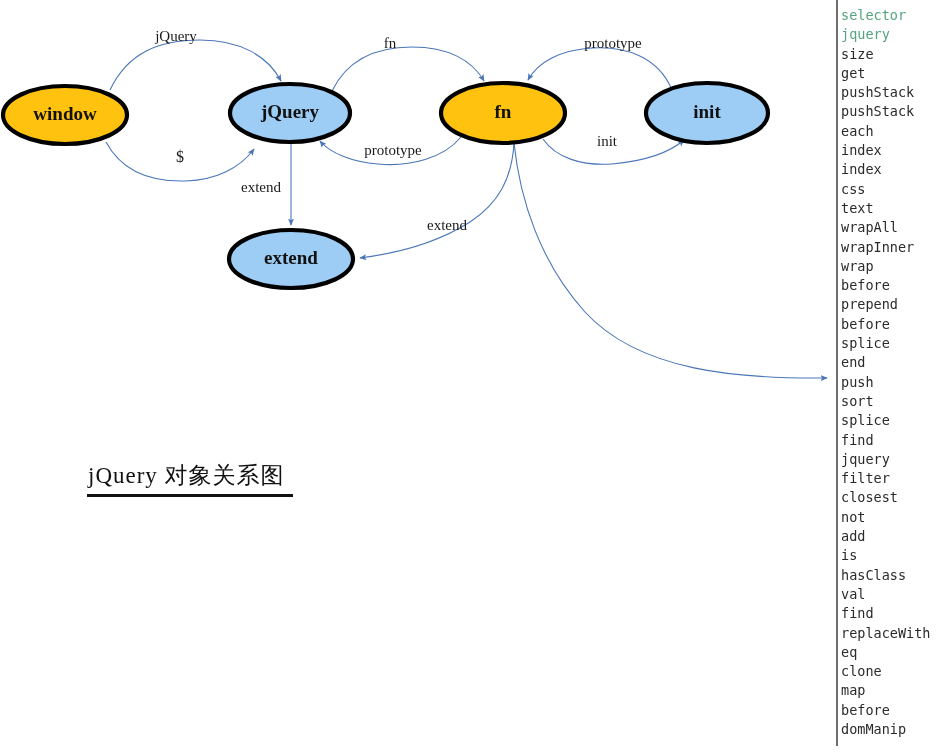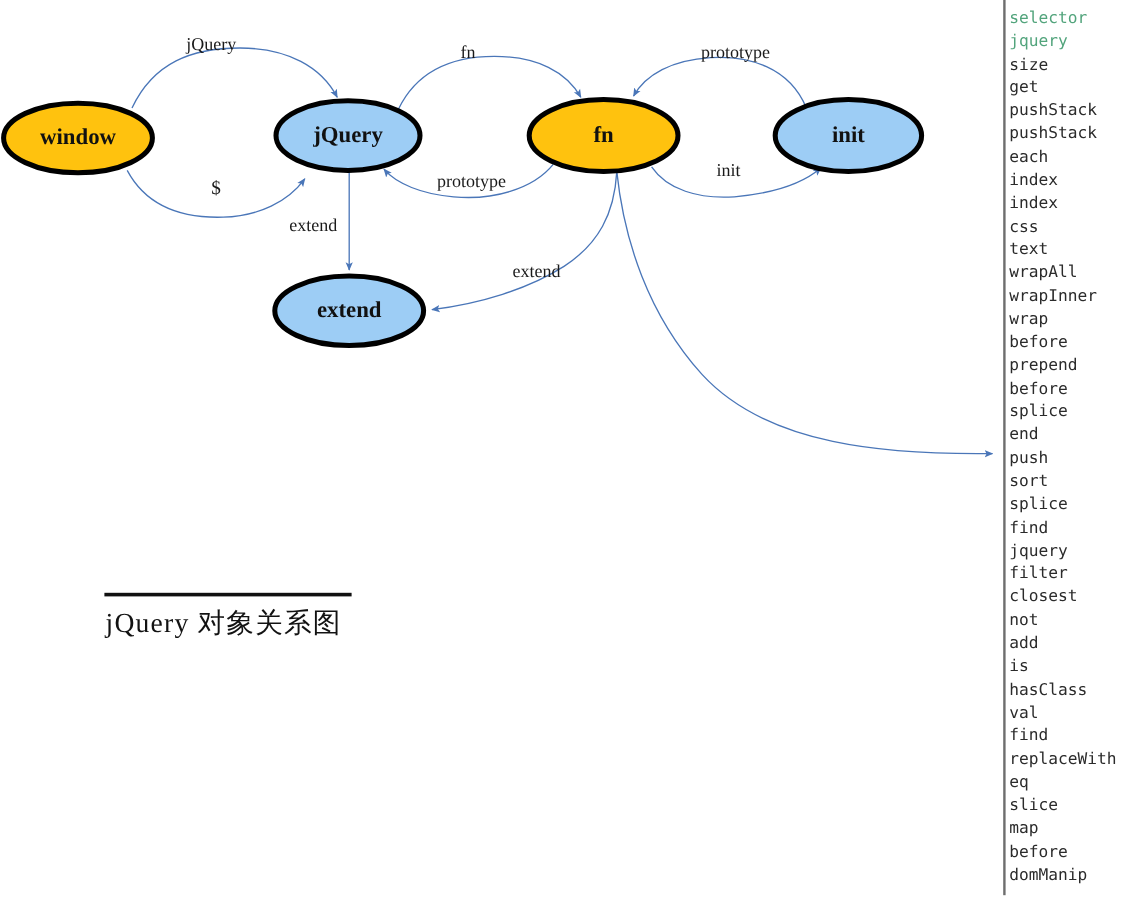--- a/index.html
+++ b/index.html
@@ -26,21 +26,20 @@
   .ellipse-shape{stroke:#000000;stroke-width:4.2;}
 
   #diagram-title{
     position:absolute;
     left:88px;top:460px;
     font-family:"Liberation Serif", serif;
     font-size:23px;
     color:#121212;
     letter-spacing:1px;
     white-space:nowrap;
-    margin-top:44px;
   }
   #diagram-title-rule{
     position:absolute;
     left:87px;top:494px;
     width:206px;height:3px;
     background:#111111;
   }
 
   #method-panel{
     position:absolute;
@@ -157,18 +156,18 @@
       <li>filter</li>
       <li>closest</li>
       <li>not</li>
       <li>add</li>
       <li>is</li>
       <li>hasClass</li>
       <li>val</li>
       <li>find</li>
       <li>replaceWith</li>
       <li>eq</li>
-      <li>slice</li>
+      <li>clone</li>
       <li>map</li>
       <li>before</li>
       <li>domManip</li>
     </ul>
 </div>
 
 </body></html>

